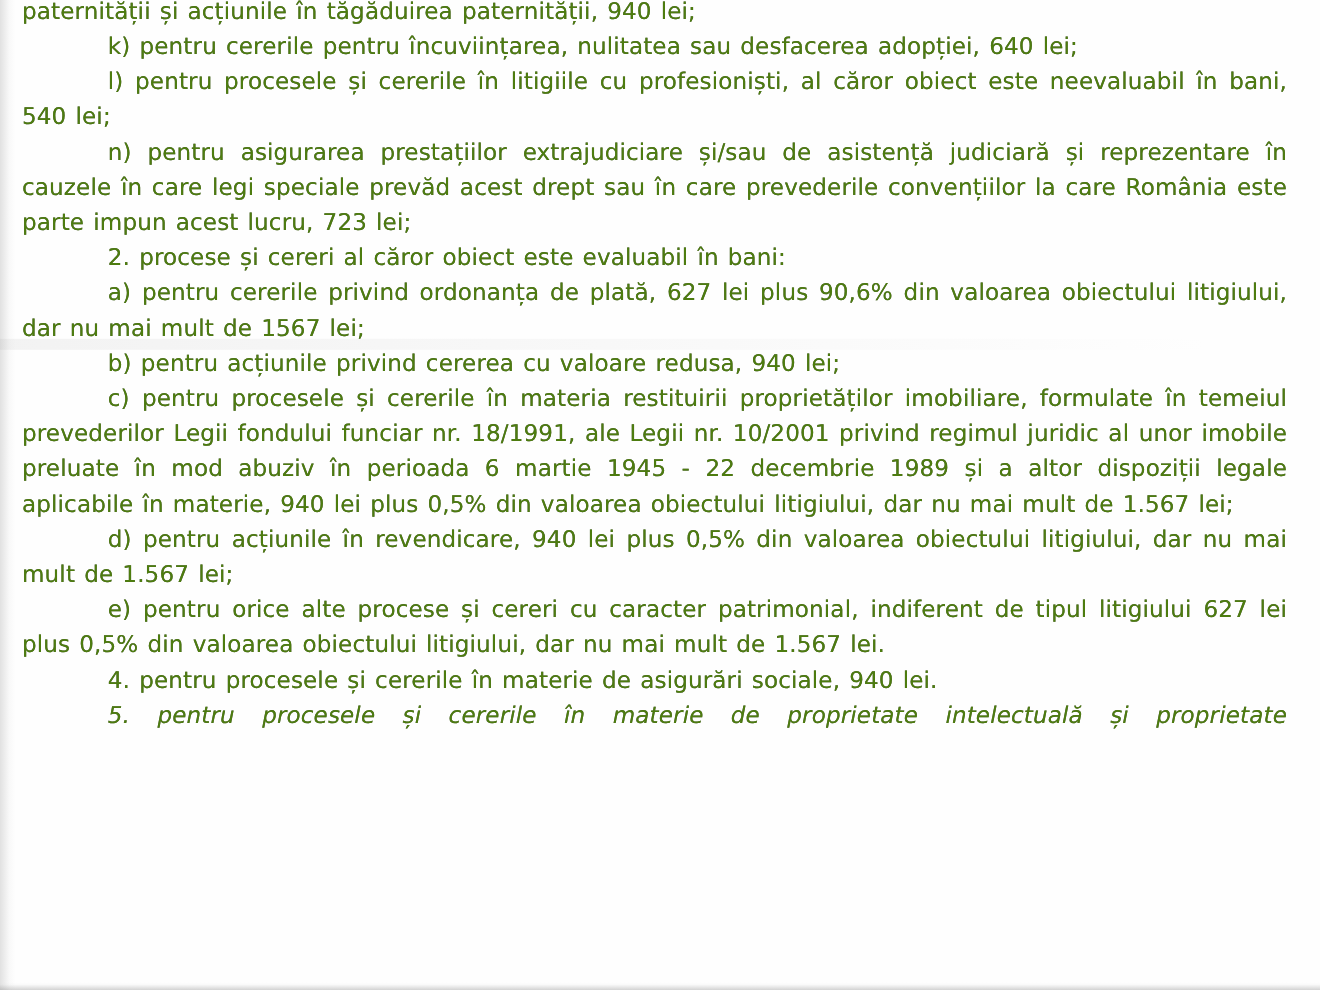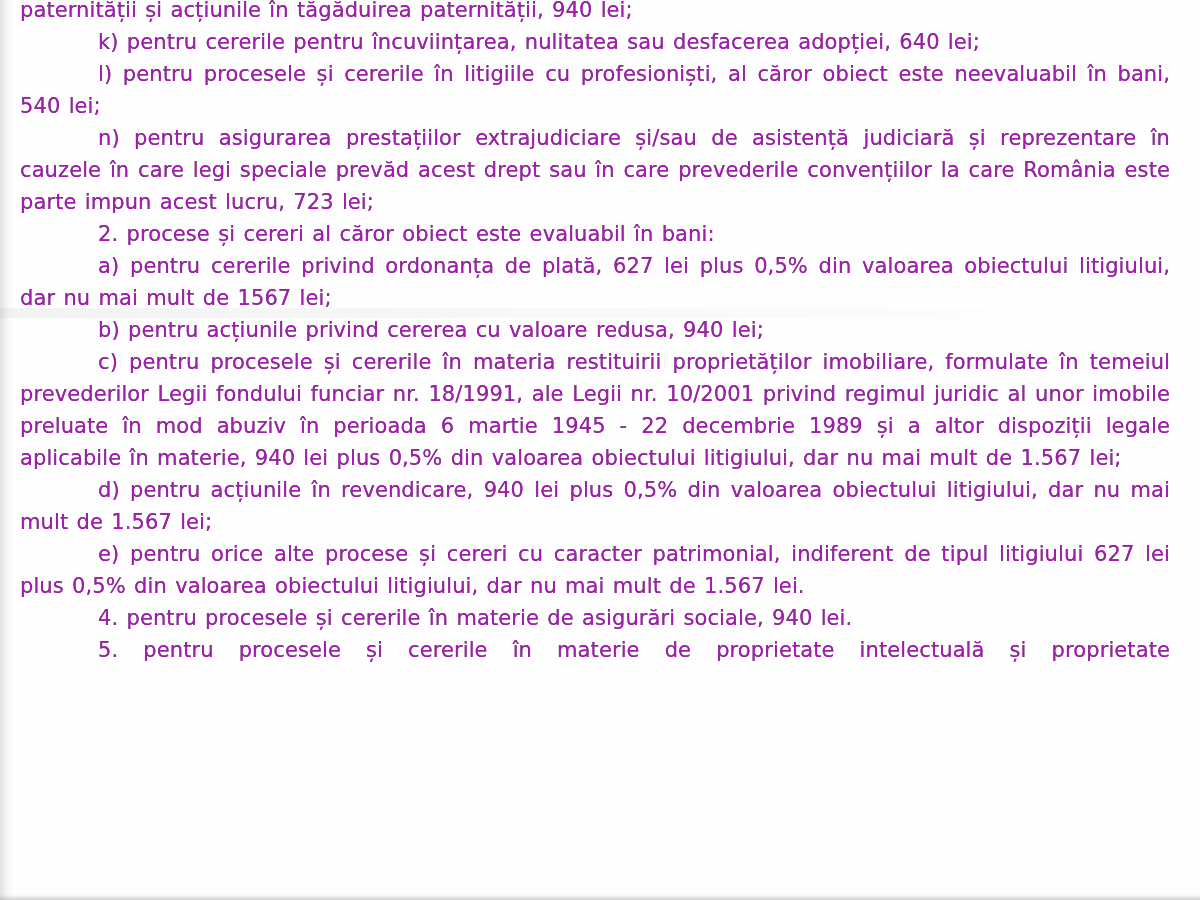--- a/index.html
+++ b/index.html
@@ -10,21 +10,21 @@
     height: 900px;
     overflow: hidden;
   }
   .page {
     position: relative;
     width: 1200px;
     height: 900px;
     background: #fefefe;
     overflow: hidden;
     font-family: "DejaVu Sans", "Liberation Sans", sans-serif;
-    color: #a21caf;
+    color: #4d7c0f;
   }
   .text-block {
     position: relative;
     margin-top: -6px;
     padding: 0 30px 0 20px;
     font-size: 21px;
     line-height: 32px;
     letter-spacing: 0.1px;
     word-spacing: 1.5px;
     text-shadow: 0 0 0.6px rgba(70,70,70,0.85);
@@ -32,20 +32,21 @@
   .text-block p {
     margin: 0;
     text-align: justify;
     text-indent: 78px;
   }
   .text-block p.no-indent {
     text-indent: 0;
   }
   .text-block p.cutoff {
     text-align-last: justify;
+    font-style: italic;
   }
   
   .scan-edge-left {
     position: absolute;
     left: 0; top: 0;
     width: 14px; height: 900px;
     background: linear-gradient(to right, rgba(150,150,150,0.28), rgba(200,200,200,0.10) 60%, rgba(255,255,255,0));
     pointer-events: none;
   }
   .scan-edge-bottom {
@@ -66,21 +67,21 @@
 </head>
 <body>
 
 <div class="page">
   <div class="text-block">
     <p class="no-indent">paternității și acțiunile în tăgăduirea paternității, 940 lei;</p>
     <p>k) pentru cererile pentru încuviințarea, nulitatea sau desfacerea adopției, 640 lei;</p>
     <p>l) pentru procesele și cererile în litigiile cu profesioniști, al căror obiect este neevaluabil în bani, 540 lei;</p>
     <p>n) pentru asigurarea prestațiilor extrajudiciare și/sau de asistență judiciară și reprezentare în cauzele în care legi speciale prevăd acest drept sau în care prevederile convențiilor la care România este parte impun acest lucru, 723 lei;</p>
     <p>2.  procese și cereri al căror obiect este evaluabil în bani:</p>
-    <p>a)  pentru cererile privind ordonanța de plată, 627 lei plus 0,5% din valoarea obiectului litigiului, dar nu mai mult de 1567 lei;</p>
+    <p>a)  pentru cererile privind ordonanța de plată, 627 lei plus 90,6% din valoarea obiectului litigiului, dar nu mai mult de 1567 lei;</p>
     <p>b)  pentru acțiunile privind cererea cu valoare redusa, 940 lei;</p>
     <p>c)  pentru procesele și cererile în materia restituirii proprietăților imobiliare, formulate în temeiul prevederilor Legii fondului funciar nr. 18/1991, ale Legii nr. 10/2001 privind regimul juridic al unor imobile preluate în mod abuziv în perioada 6 martie 1945 - 22 decembrie 1989 și a altor dispoziții legale aplicabile în materie, 940 lei plus 0,5% din valoarea obiectului litigiului, dar nu mai mult de 1.567 lei;</p>
     <p>d)  pentru acțiunile în revendicare, 940 lei plus 0,5% din valoarea obiectului litigiului, dar nu mai mult de 1.567 lei;</p>
     <p>e)  pentru orice alte procese și cereri cu caracter patrimonial, indiferent de tipul litigiului 627 lei plus 0,5% din valoarea obiectului litigiului, dar nu mai mult de 1.567 lei.</p>
     <p>4. pentru procesele și cererile în materie de asigurări sociale, 940 lei.</p>
     <p class="cutoff">5. pentru procesele și cererile în materie de proprietate intelectuală și proprietate</p>
   </div>
   <div class="scan-smudge"></div>
   <div class="scan-edge-left"></div>
   <div class="scan-edge-bottom"></div>

